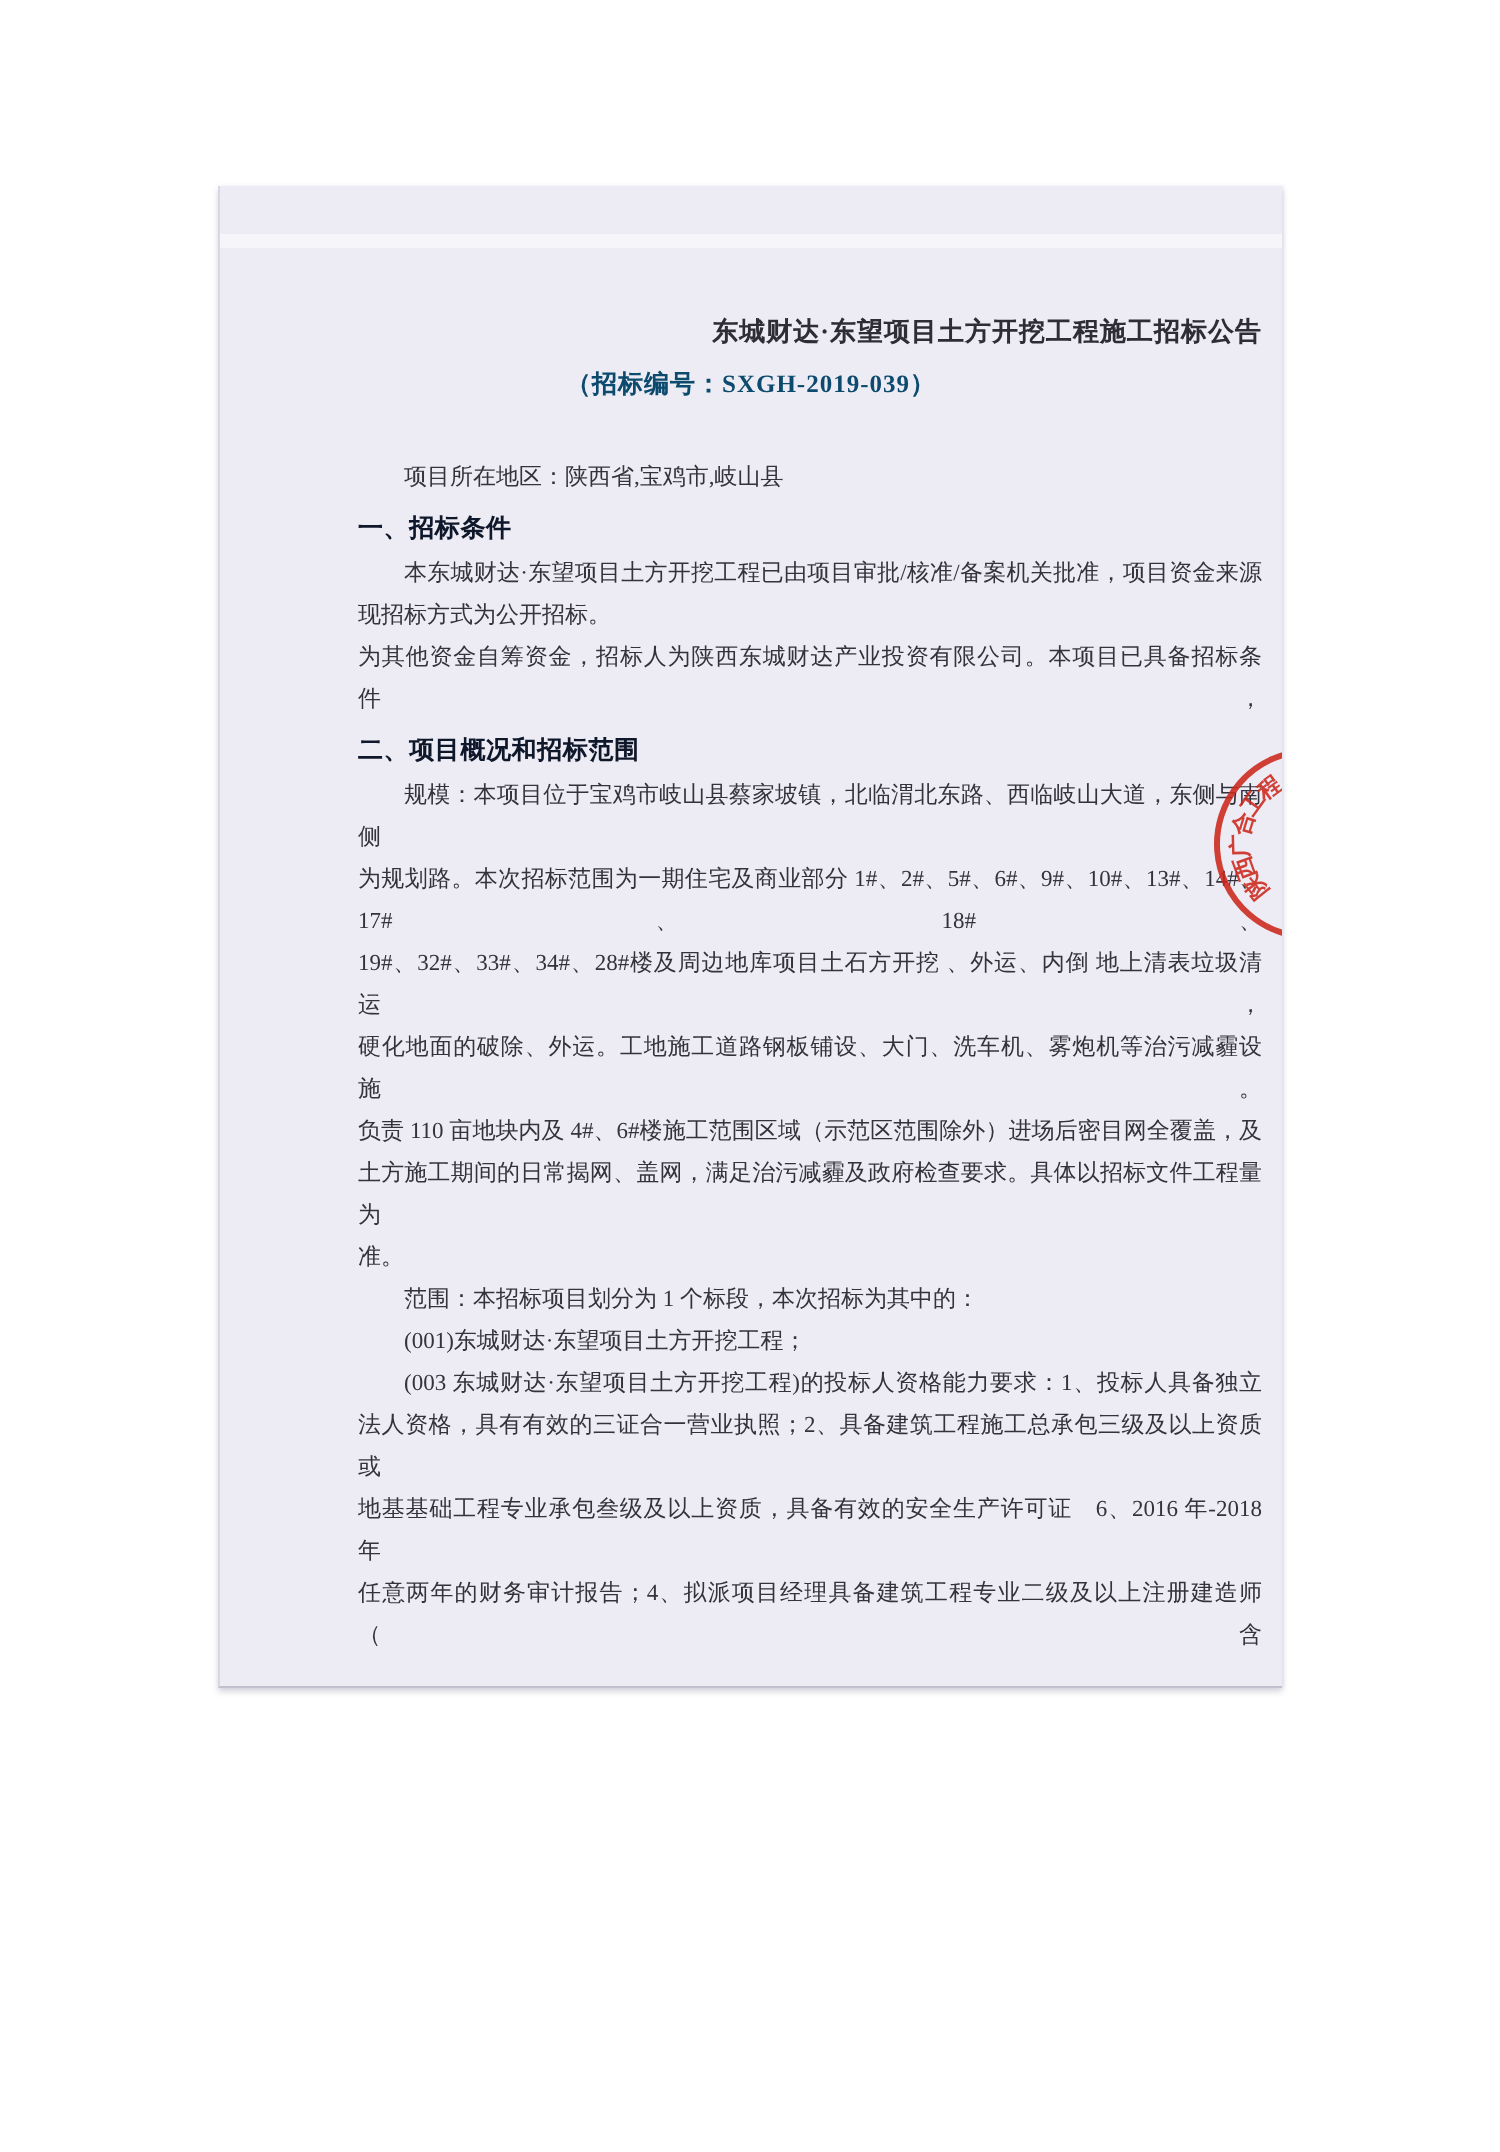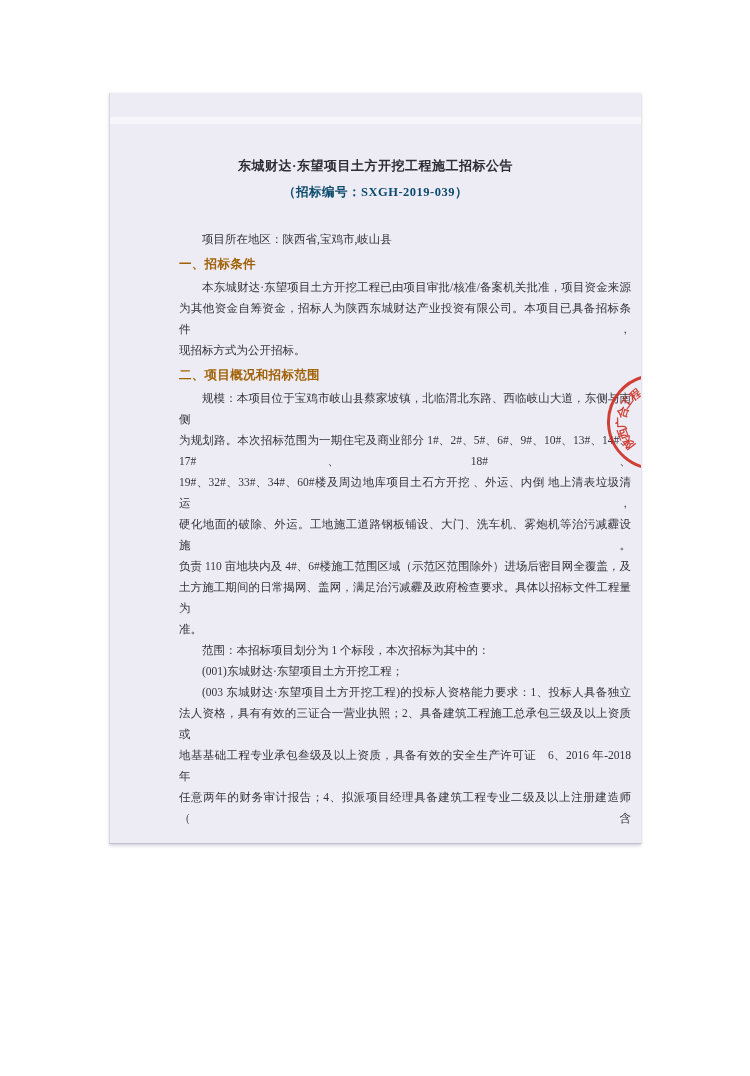--- a/index.html
+++ b/index.html
@@ -16,37 +16,37 @@
     border-bottom:1px solid #c0c0ce;
     box-shadow:0 2px 3px rgba(120,120,150,.28), 1px 0 2px rgba(160,160,185,.18);
     overflow:hidden;
   }
   .scan-streak{
     position:absolute;left:0;top:24px;width:100%;height:7px;
     background:rgba(255,255,255,.5);
   }
   .doc-title{
     margin:62px 10px 0;
-    text-align:center;font-size:13px;font-weight:bold;color:#2e2d36;
+    text-align:right;font-size:13px;font-weight:bold;color:#2e2d36;
     line-height:22px;letter-spacing:.5px;
   }
   .doc-subtitle{
     margin:4px 10px 0;
     text-align:center;font-size:12.5px;font-weight:bold;color:#0c4a6e;
     line-height:22px;letter-spacing:.5px;
   }
   .doc-body{margin:26px 0 0 69px;width:452px;}
   .line{
     font-size:11.5px;line-height:21px;color:#34333c;
     white-space:normal;
   }
   .line.full{text-align:justify;text-align-last:justify;}
   .line.indent{text-indent:2em;}
   .heading{
-    font-size:12.5px;font-weight:bold;color:#a16207;
+    font-size:12.5px;font-weight:bold;color:#0f172a;
     line-height:22px;margin:3px 0 2px;letter-spacing:.3px;
   }
   
   .stamp{
     position:absolute;left:497px;top:281px;width:96px;height:96px;
     color:#cd281c;opacity:.88;transform:rotate(-4deg);
   }
   .stamp-ring{
     position:absolute;left:0;top:0;right:0;bottom:0;
     border:3.5px solid currentColor;border-radius:50%;
@@ -62,26 +62,26 @@
 
 <div class="canvas">
   <div class="paper">
     <div class="scan-streak"></div>
     <div class="doc-title">东城财达·东望项目土方开挖工程施工招标公告</div>
     <div class="doc-subtitle">（招标编号：SXGH-2019-039）</div>
     <div class="doc-body">
         <div class="line indent">项目所在地区：陕西省,宝鸡市,岐山县</div>
         <div class="heading">一、招标条件</div>
         <div class="line indent full">本东城财达·东望项目土方开挖工程已由项目审批/核准/备案机关批准，项目资金来源</div>
+        <div class="line">现招标方式为公开招标。</div>
         <div class="line full">为其他资金自筹资金，招标人为陕西东城财达产业投资有限公司。本项目已具备招标条件，</div>
-        <div class="line">现招标方式为公开招标。</div>
         <div class="heading">二、项目概况和招标范围</div>
         <div class="line indent full">规模：本项目位于宝鸡市岐山县蔡家坡镇，北临渭北东路、西临岐山大道，东侧与南侧</div>
         <div class="line full">为规划路。本次招标范围为一期住宅及商业部分 1#、2#、5#、6#、9#、10#、13#、14#、17#、18#、</div>
-        <div class="line full">19#、32#、33#、34#、60#楼及周边地库项目土石方开挖 、外运、内倒 地上清表垃圾清运，</div>
+        <div class="line full">19#、32#、33#、34#、28#楼及周边地库项目土石方开挖 、外运、内倒 地上清表垃圾清运，</div>
         <div class="line full">硬化地面的破除、外运。工地施工道路钢板铺设、大门、洗车机、雾炮机等治污减霾设施。</div>
         <div class="line full">负责 110 亩地块内及 4#、6#楼施工范围区域（示范区范围除外）进场后密目网全覆盖，及</div>
         <div class="line full">土方施工期间的日常揭网、盖网，满足治污减霾及政府检查要求。具体以招标文件工程量为</div>
         <div class="line">准。</div>
         <div class="line indent">范围：本招标项目划分为 1 个标段，本次招标为其中的：</div>
         <div class="line indent">(001)东城财达·东望项目土方开挖工程；</div>
         <div class="line indent full">(003 东城财达·东望项目土方开挖工程)的投标人资格能力要求：1、投标人具备独立</div>
         <div class="line full">法人资格，具有有效的三证合一营业执照；2、具备建筑工程施工总承包三级及以上资质或</div>
         <div class="line full">地基基础工程专业承包叁级及以上资质，具备有效的安全生产许可证　6、2016 年-2018 年</div>
         <div class="line full">任意两年的财务审计报告；4、拟派项目经理具备建筑工程专业二级及以上注册建造师（含</div>

